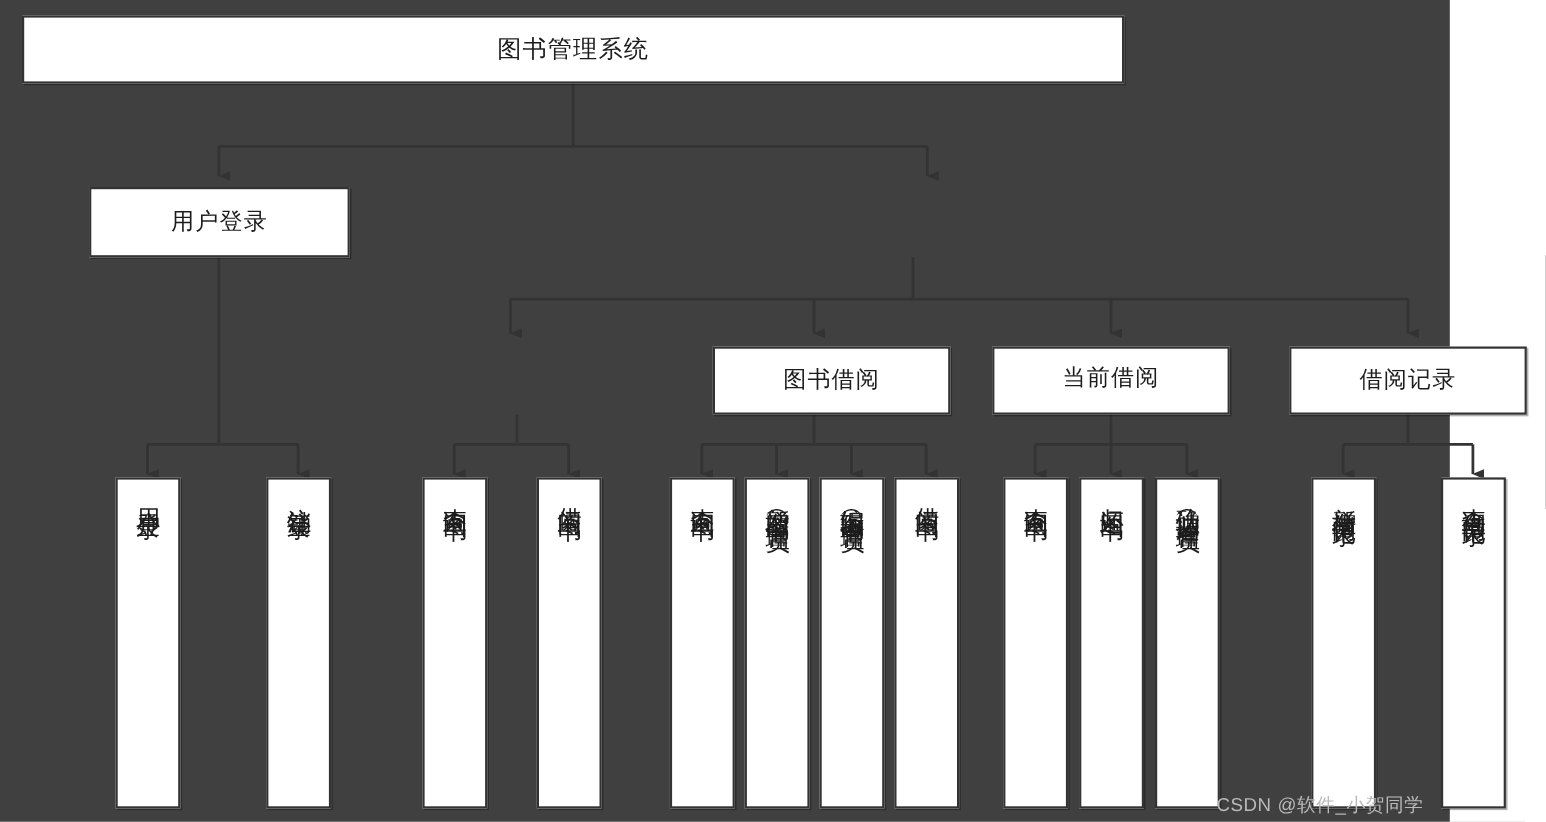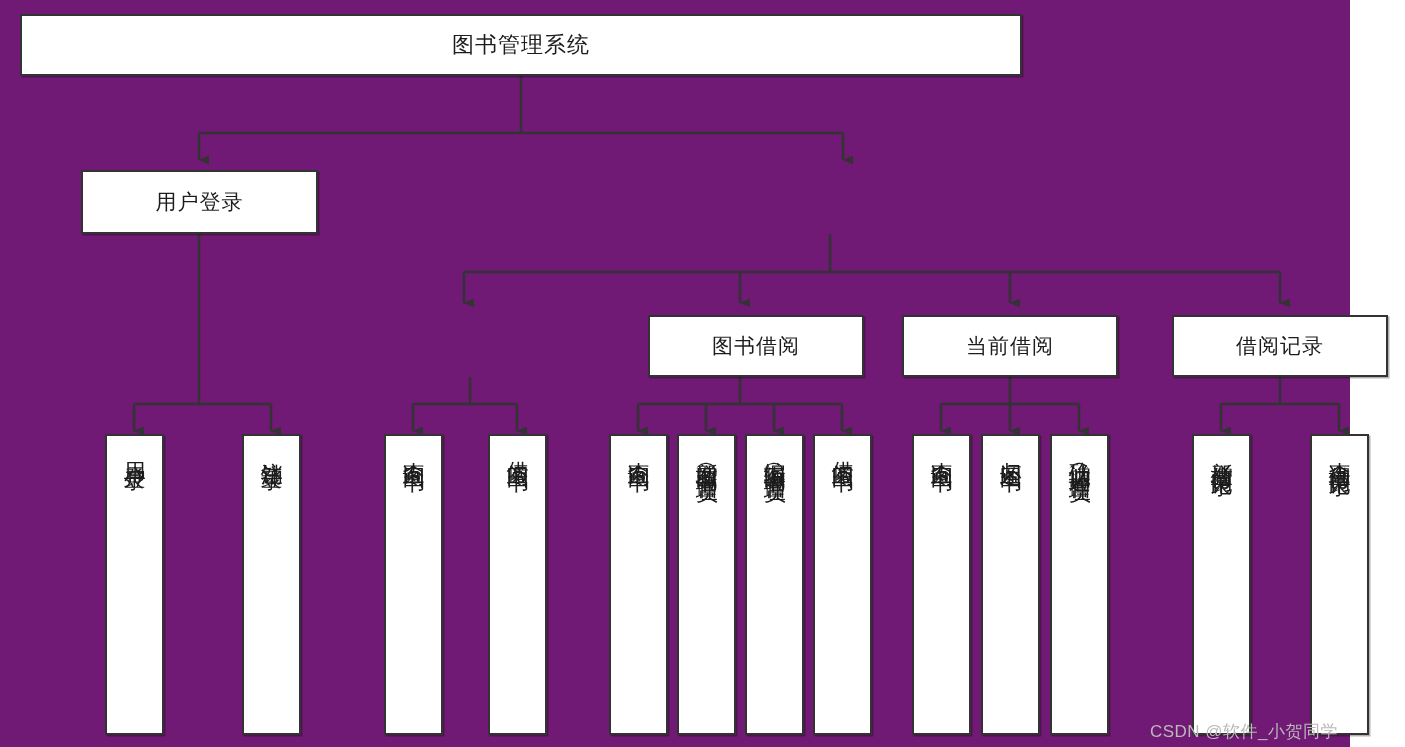--- a/index.html
+++ b/index.html
@@ -1,21 +1,21 @@
 <!DOCTYPE html>
 <html><head>
 <meta charset="utf-8">
 <style>
   html,body{margin:0;padding:0;background:#ffffff;}
   body{
     width:1405px;height:747px;overflow:hidden;
     font-family:"Liberation Sans","DejaVu Sans",sans-serif;
     color:#1a1a1a;
   }
-  #diagram-root{position:relative;width:1318px;height:747px;background:#701a75;padding-left:32px;}
+  #diagram-root{position:relative;width:1318px;height:747px;background:#404040;}
   svg#edges{position:absolute;left:0;top:0;width:1405px;height:747px;}
 
   .node{
     position:absolute;
     background:#ffffff;
     border:2.5px solid #333333;
     box-sizing:border-box;
     display:flex;
     align-items:center;
     justify-content:center;
@@ -38,21 +38,21 @@
     text-orientation:upright;
     font-size:22px;
     line-height:1.12;
     letter-spacing:3px;
     white-space:normal;
     max-height:280px;
   }
   .node.root .label{font-size:22px;}
   #watermark{
     position:absolute;
-    right:12px;bottom:4px;
+    right:24px;bottom:4px;
     font-size:17px;
     color:#b9b9b9;
     letter-spacing:0.5px;
     white-space:nowrap;
     pointer-events:none;
   }
 </style>
 </head>
 <body>
 
@@ -112,21 +112,21 @@
     <span class="label">图书管理系统</span>
   </div>
 
   <div class="node" style="left:81px;top:170px;width:237px;height:64px;">
     <span class="label">用户登录</span>
   </div>
 
   <div class="node" style="left:648px;top:315px;width:216px;height:62px;">
     <span class="label">图书借阅</span>
   </div>
-  <div class="node" style="left:902px;top:315px;width:216px;height:62px;">
+  <div class="node" style="left:902px;top:315px;width:216px;height:62px;font-family:Liberation Mono, monospace;">
     <span class="label">当前借阅</span>
   </div>
   <div class="node" style="left:1172px;top:315px;width:216px;height:62px;">
     <span class="label">借阅记录</span>
   </div>
 
   <div class="node vertical" style="left:105px;top:434px;width:59px;height:301px;">
     <span class="label">用户登录</span>
   </div>
   <div class="node vertical" style="left:242px;top:434px;width:59px;height:301px;">

